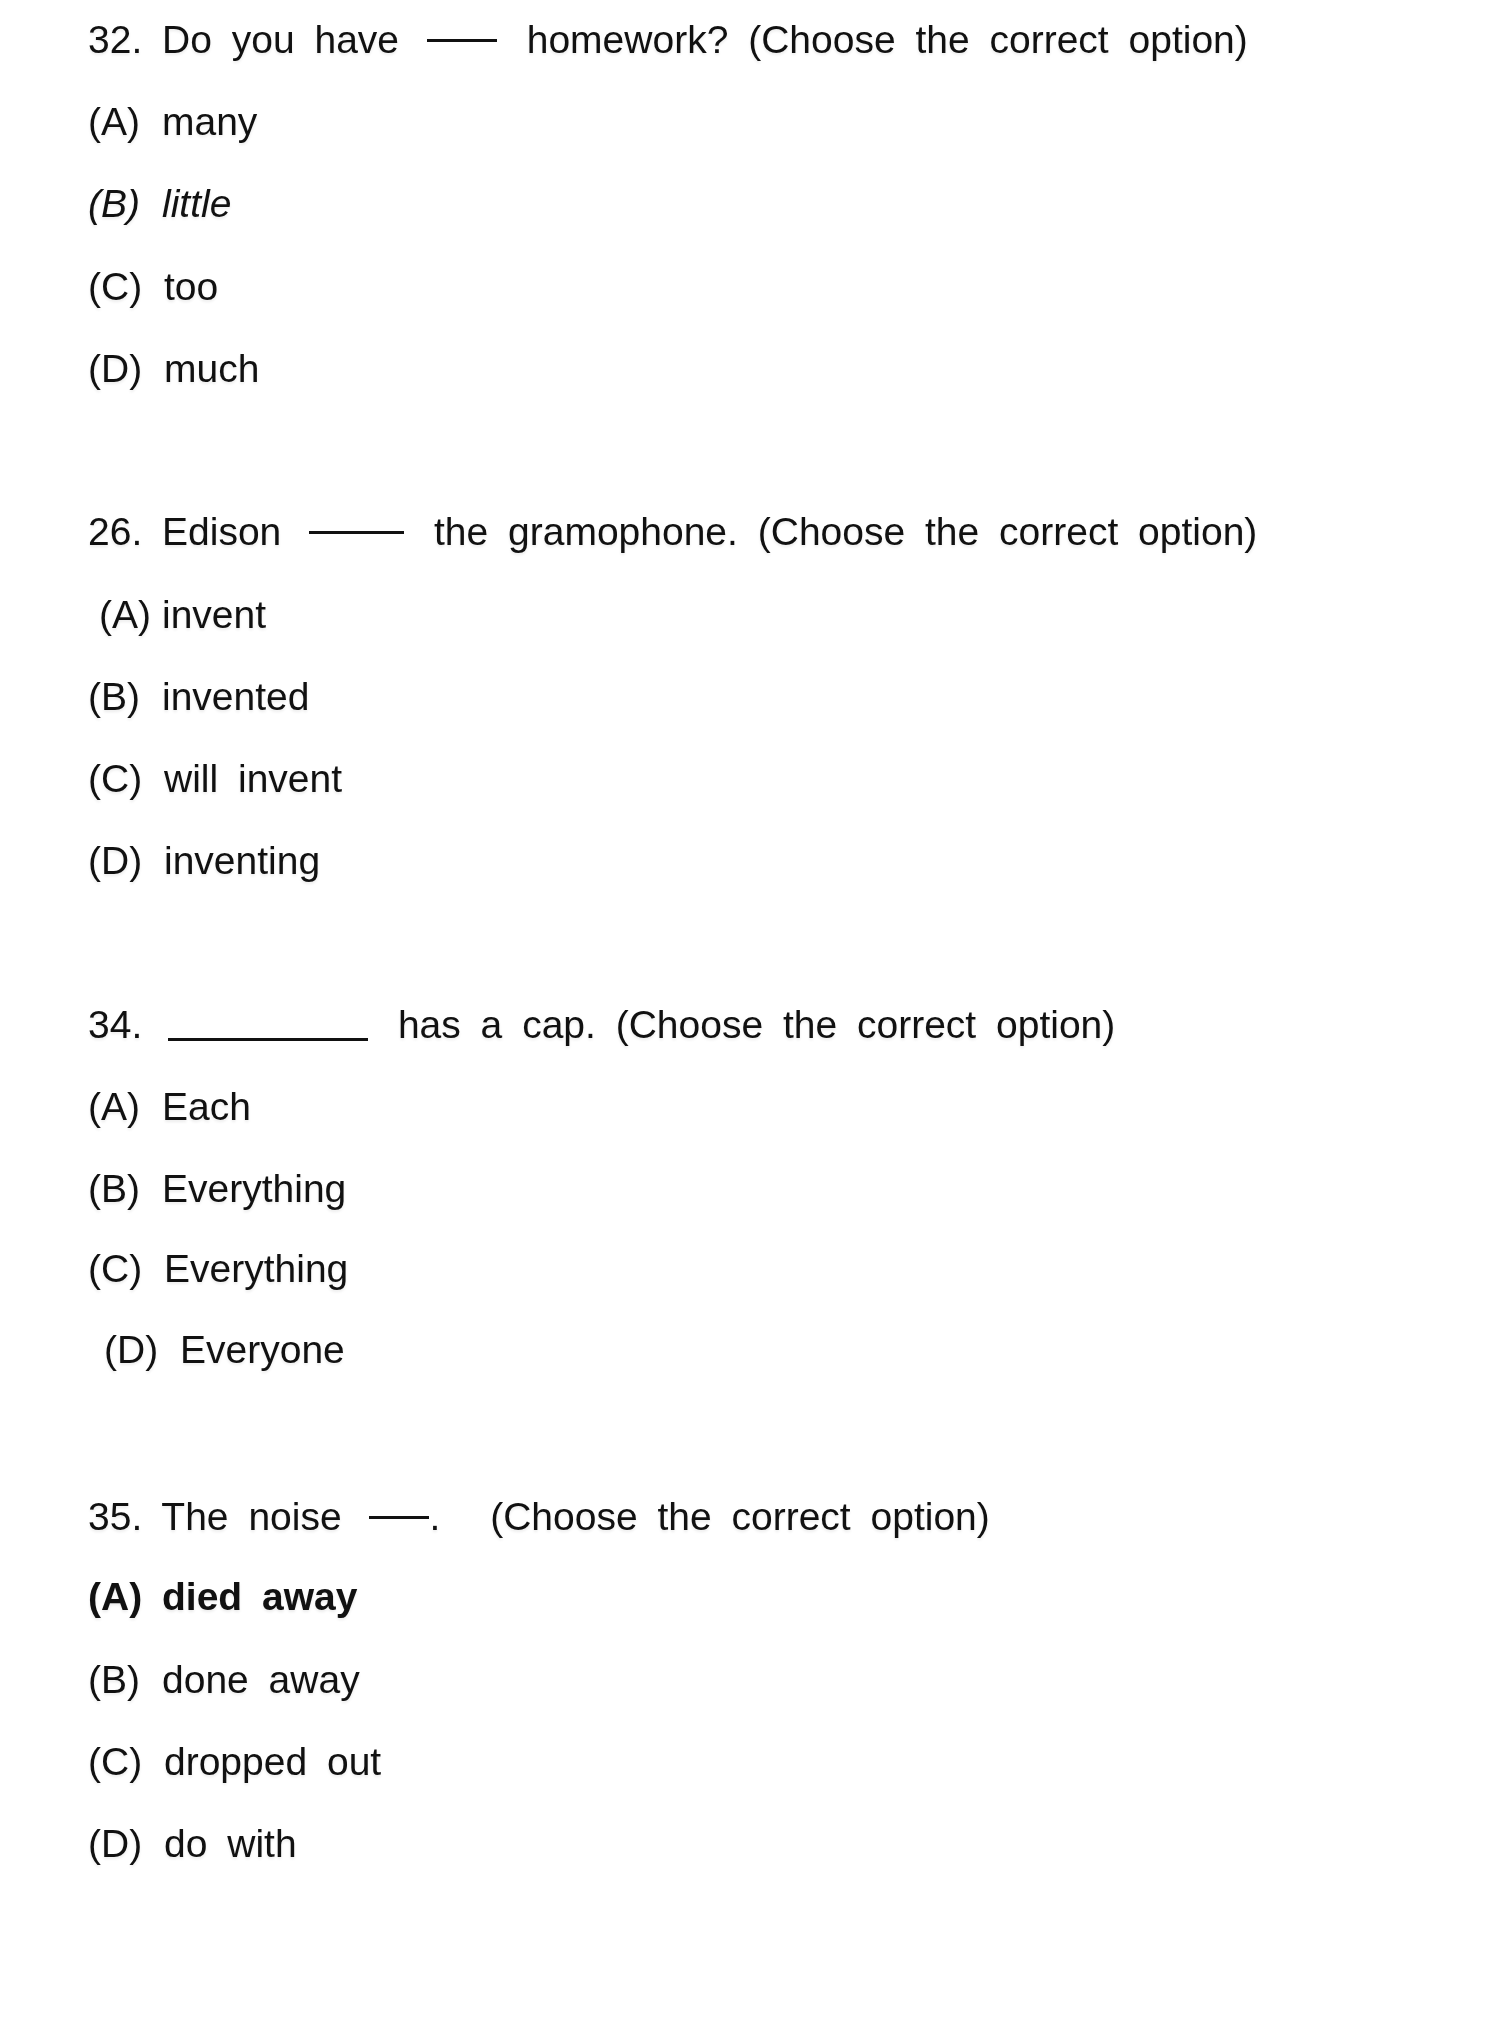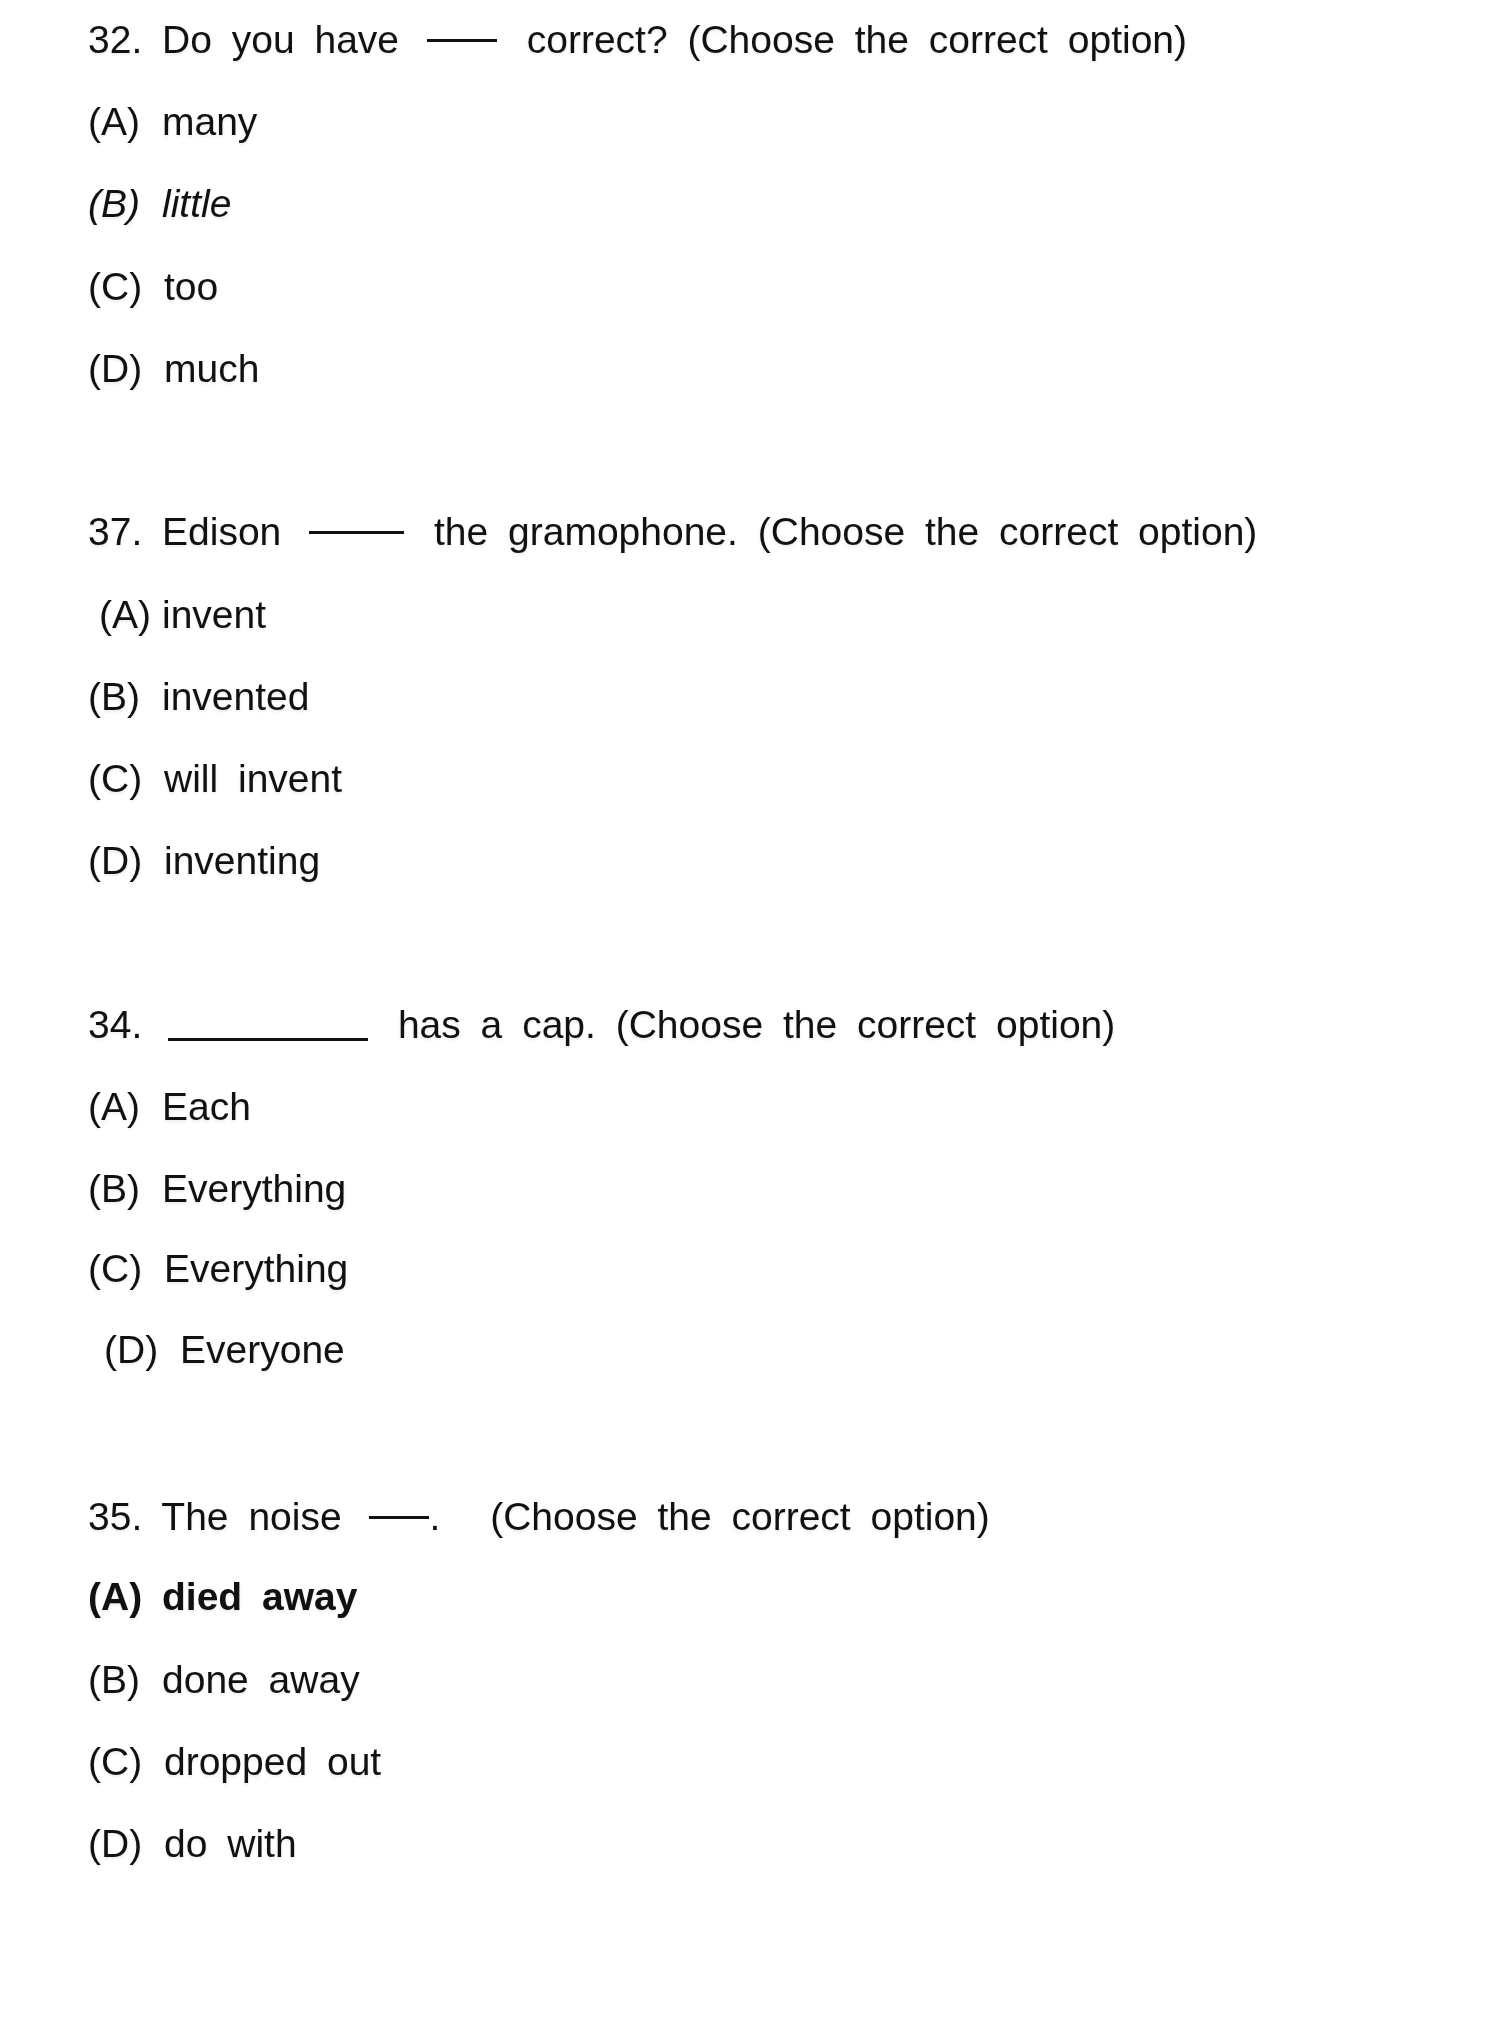--- a/index.html
+++ b/index.html
@@ -27,38 +27,38 @@
   .opt-label { display: inline-block; width: 74px; }
   .opt-label.wide { width: 76px; }
 </style>
 </head>
 <body>
 
 <div class="line" style="top:20px;">
   <span class="q-num">32.</span>
   <span>Do you have</span>
   <span class="gap" style="width:8px"></span><span class="blank-dash" style="width:70px"></span><span class="gap" style="width:10px"></span>
-  <span>correct?</span>
+  <span>homework?</span>
   <span>(Choose the correct option)</span>
 </div>
 <div class="line" style="top:102px;">
   <span class="opt-label">(A)</span><span>many</span>
 </div>
 <div class="line" style="top:184px;font-style:italic;">
   <span class="opt-label">(B)</span><span>little</span>
 </div>
 <div class="line" style="top:267px;">
   <span class="opt-label wide">(C)</span><span>too</span>
 </div>
 <div class="line" style="top:349px;">
   <span class="opt-label wide">(D)</span><span>much</span>
 </div>
 
 <div class="line" style="top:512px;">
-  <span class="q-num">37.</span>
+  <span class="q-num">26.</span>
   <span>Edison</span>
   <span class="gap" style="width:8px"></span><span class="blank-dash" style="width:95px"></span><span class="gap" style="width:10px"></span>
   <span>the gramophone.</span>
   <span>(Choose the correct option)</span>
 </div>
 <div class="line" style="top:595px;text-align:center;">
   <span class="opt-label">(A)</span><span>invent</span>
 </div>
 <div class="line" style="top:677px;">
   <span class="opt-label">(B)</span><span>invented</span>

